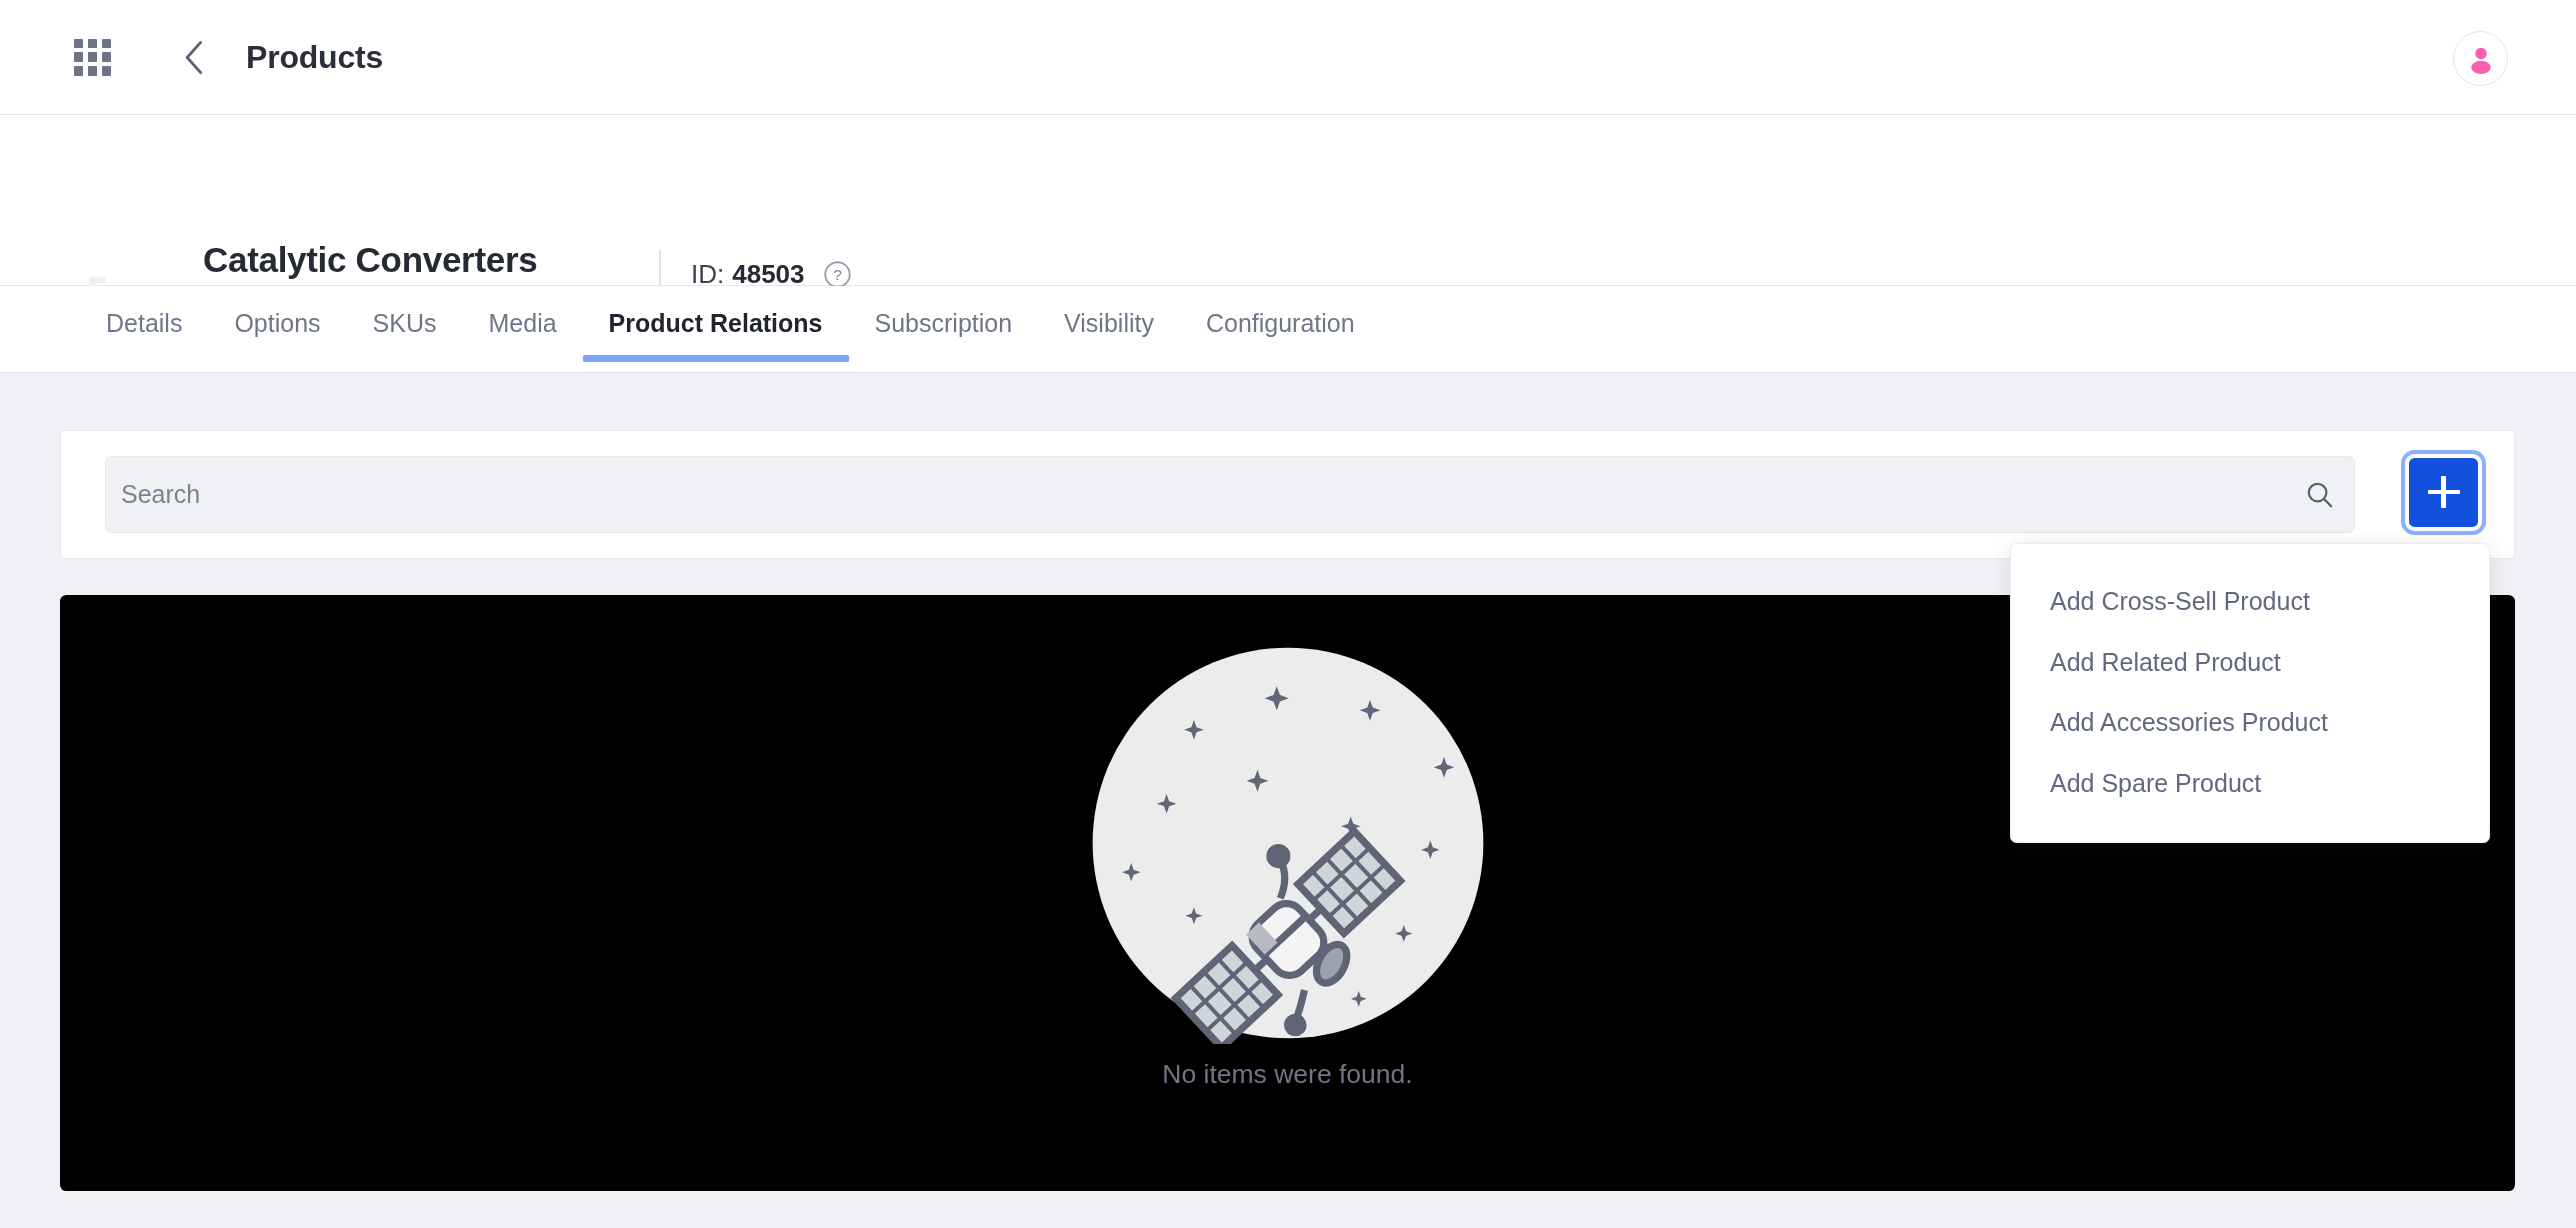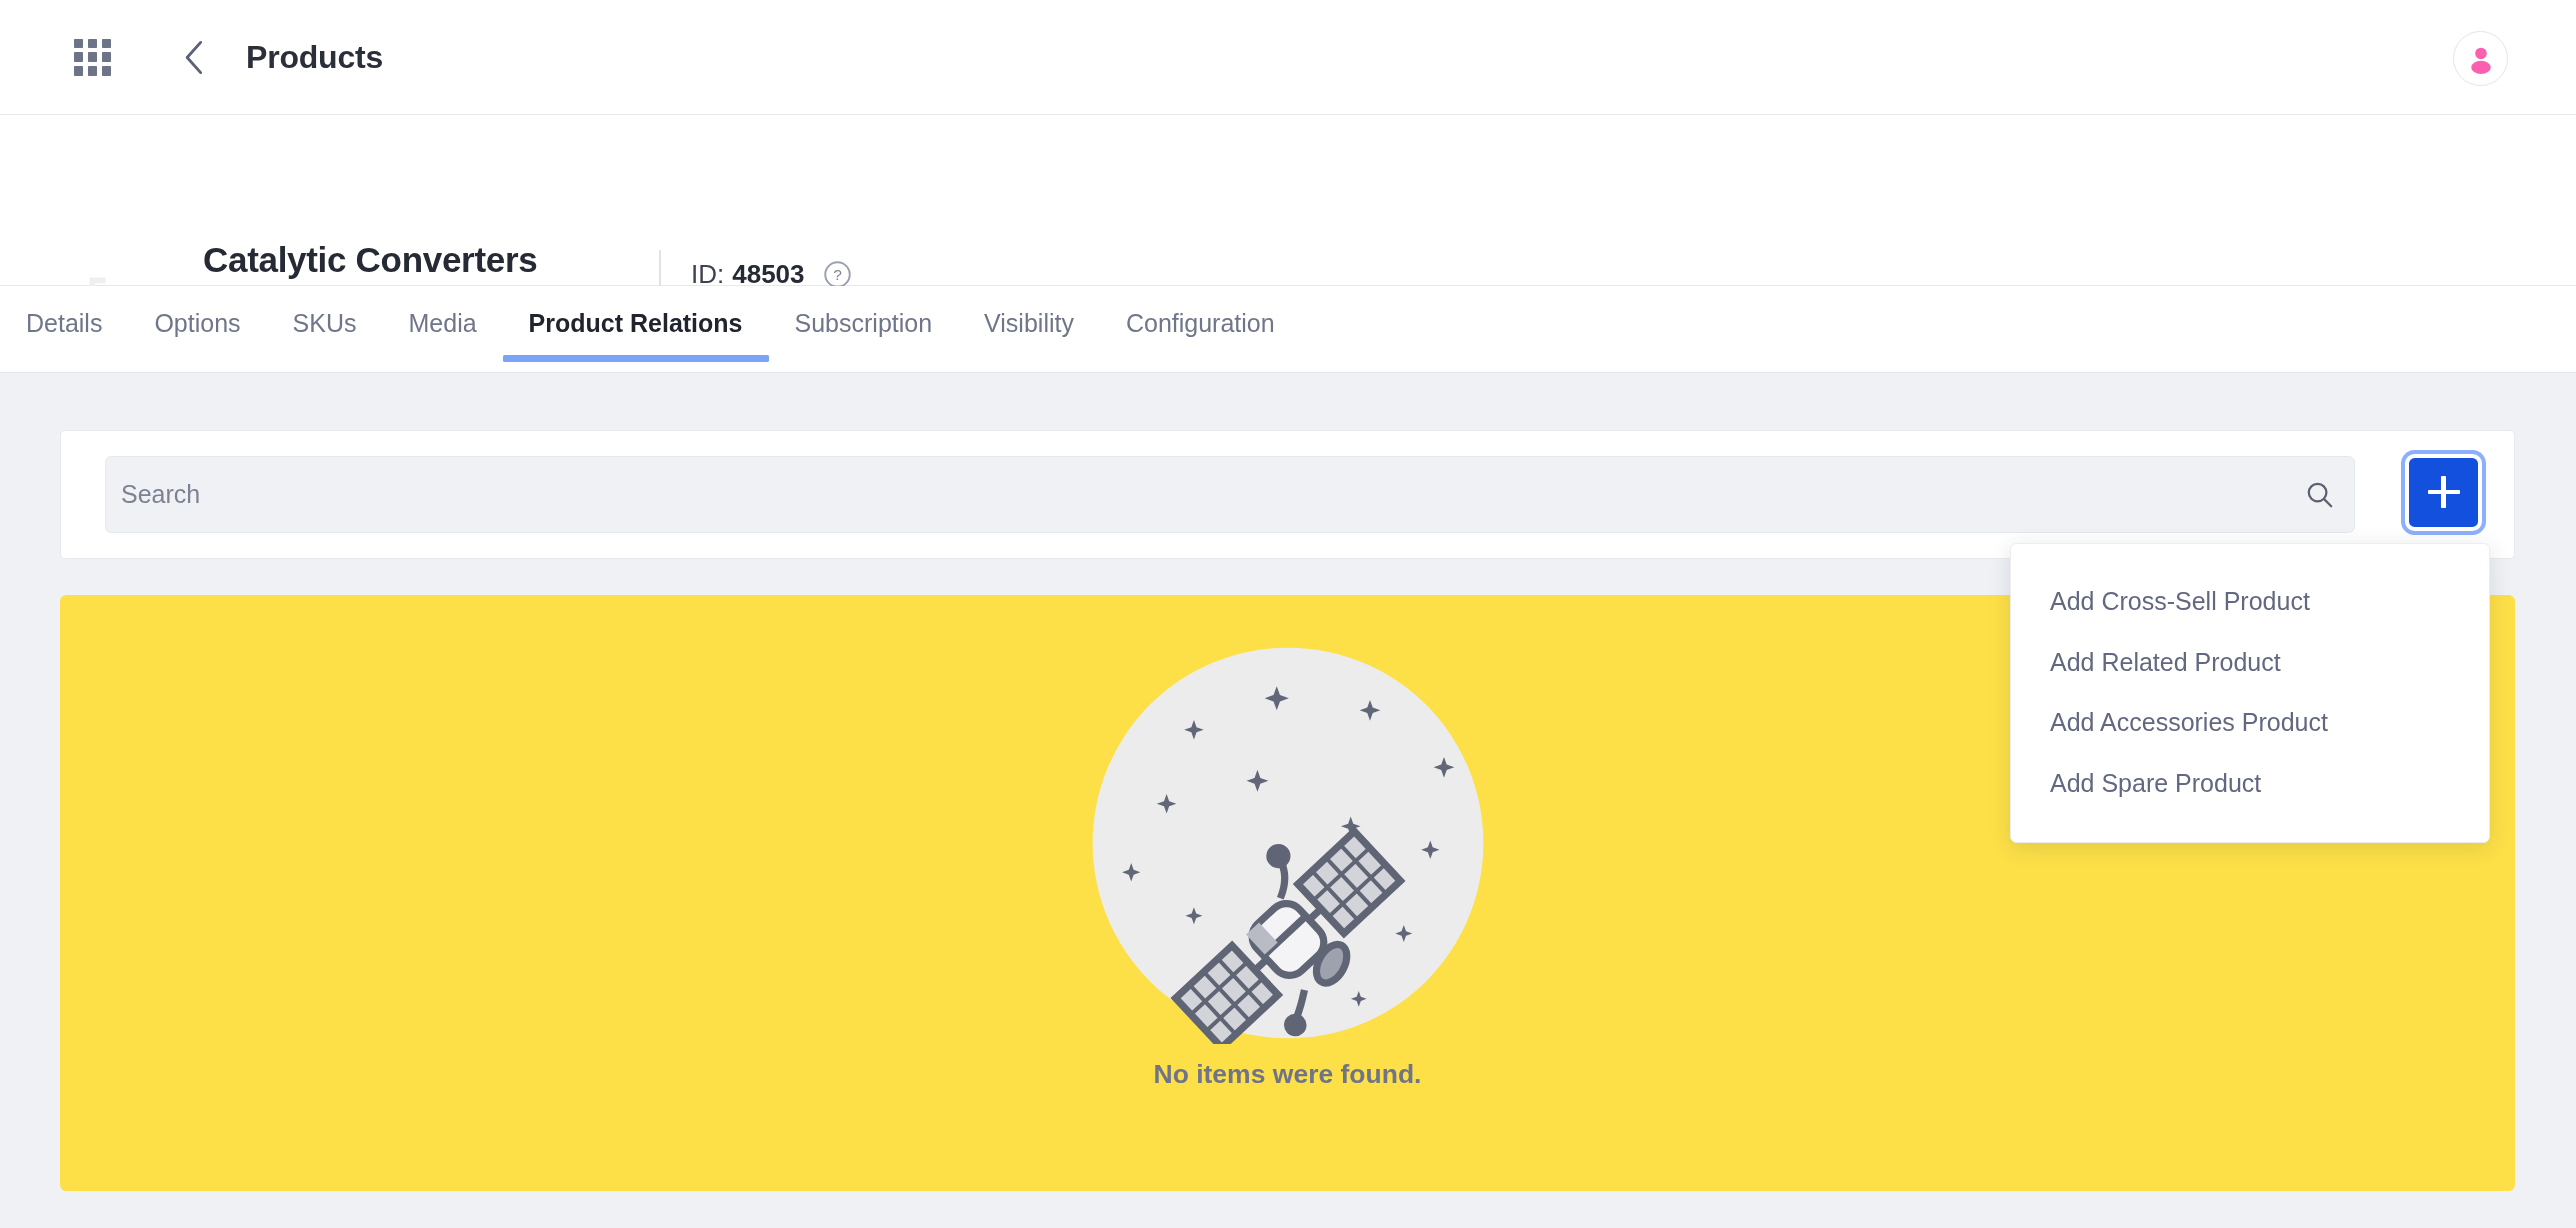--- a/index.html
+++ b/index.html
@@ -67,21 +67,21 @@
     white-space: nowrap;
   }
   .kebab { margin-left: 45px; width: 9.6px; display: flex; flex-direction: column;
     align-items: center; gap: 7.2px; cursor: pointer; }
   .kebab i { width: 7.2px; height: 7.2px; border-radius: 50%; background: #5c6173; display: block; }
 
   
   .tabs {
     position: absolute; top: 286px; left: 0; width: 2576px; height: 87px;
     background: #ffffff; border-bottom: 0.8px solid #e3e6ec;
-    display: flex; align-items: flex-start; 
+    display: flex; align-items: flex-start; padding-left: 80px;
   }
   .tab {
     position: relative; font-size: 25px; color: #6f7689; padding: 22.5px 26px 24px 26px;
     cursor: pointer; white-space: nowrap; background:none; border:none; font-family: inherit;
   }
   .tab.active { color: #20242f; font-weight: 700; }
   .tab.active::after {
     content: ""; position: absolute; left: 0; right: 0; bottom: 0;
     height: 6.4px; background: #7ba3f7; border-radius: 1.6px;
   }
@@ -108,22 +108,22 @@
     position: absolute; right: 32px; top: 22.5px; width: 77px; height: 77px;
     background: #1350dd; border: 4px solid #ffffff; border-radius: 9.6px;
     box-shadow: 0 0 0 4px #8cb0fb;
     display: flex; align-items: center; justify-content: center; cursor: pointer;
   }
   .add-btn .plus-h { position:absolute; width: 32px; height: 4.8px; background:#fff; border-radius:0.8px;}
   .add-btn .plus-v { position:absolute; width: 4.8px; height: 32px; background:#fff; border-radius:0.8px;}
 
   .empty-card {
     position: absolute; left: 60px; top: 222px; width: 2455px; height: 596px;
-    background: #fde047; border-radius: 6.4px;
-    display: flex; flex-direction: column; align-items: center; justify-content: flex-start; font-weight: bold;
+    background: #000000; border-radius: 6.4px;
+    display: flex; flex-direction: column; align-items: center; justify-content: flex-start;
   }
   .empty-illu { margin-top: 47px; width: 402px; height: 402px; }
   .empty-text { margin-top: 14.5px; font-size: 26.5px; color: #6f7489; }
 
   
   .dropdown {
     position: absolute; left: 2010px; top: 543px; width: 480px;
     background: #ffffff; border-radius: 6.4px;
     border: 0.8px solid #ebedf1;
     box-shadow: 0 4.8px 21px rgba(40,45,60,0.13);

